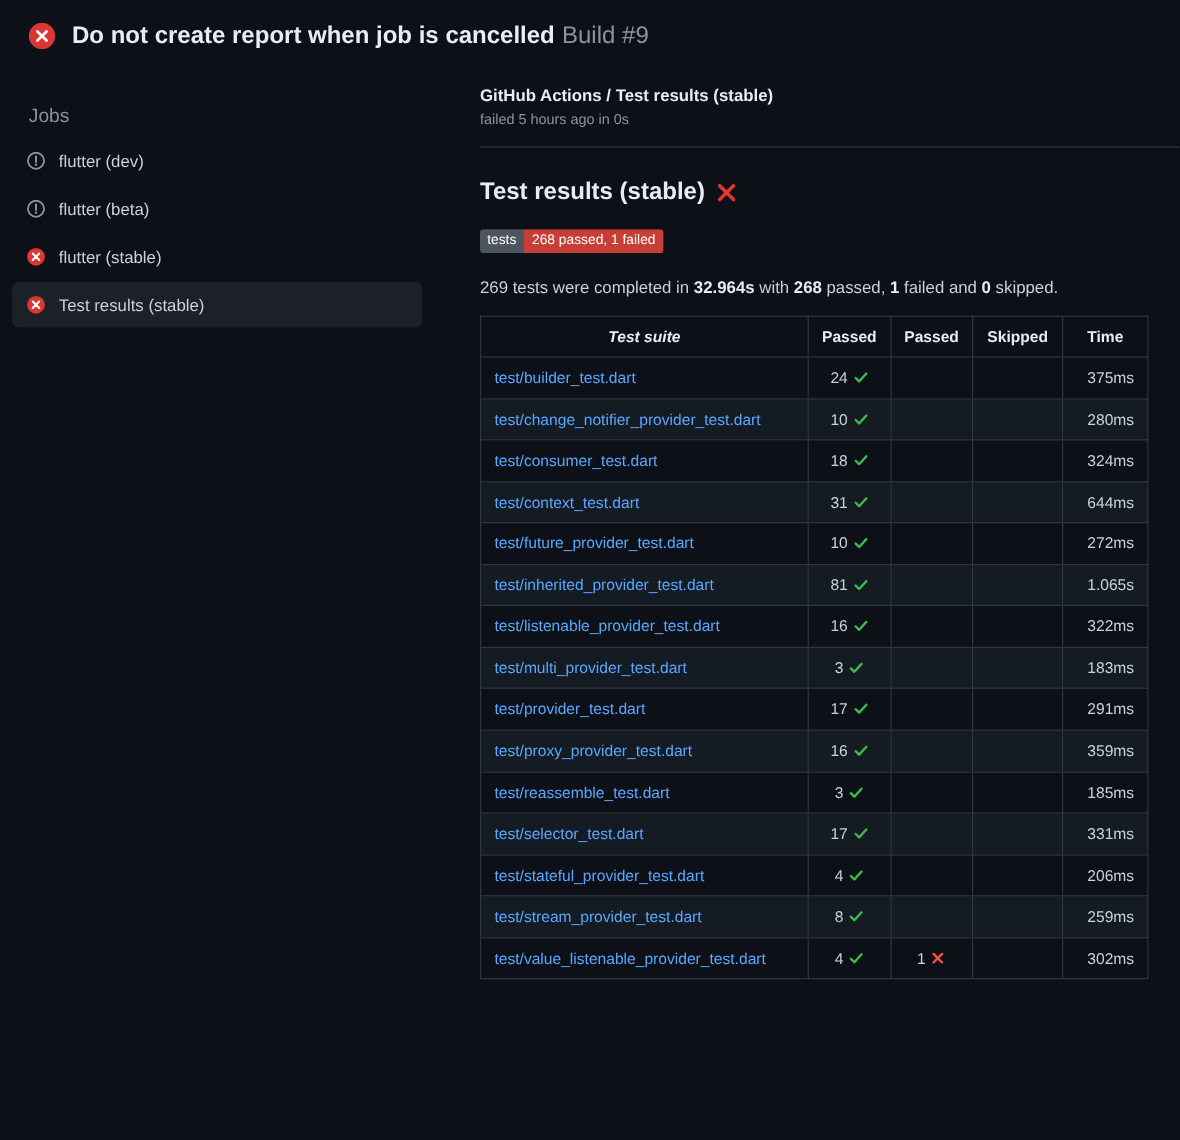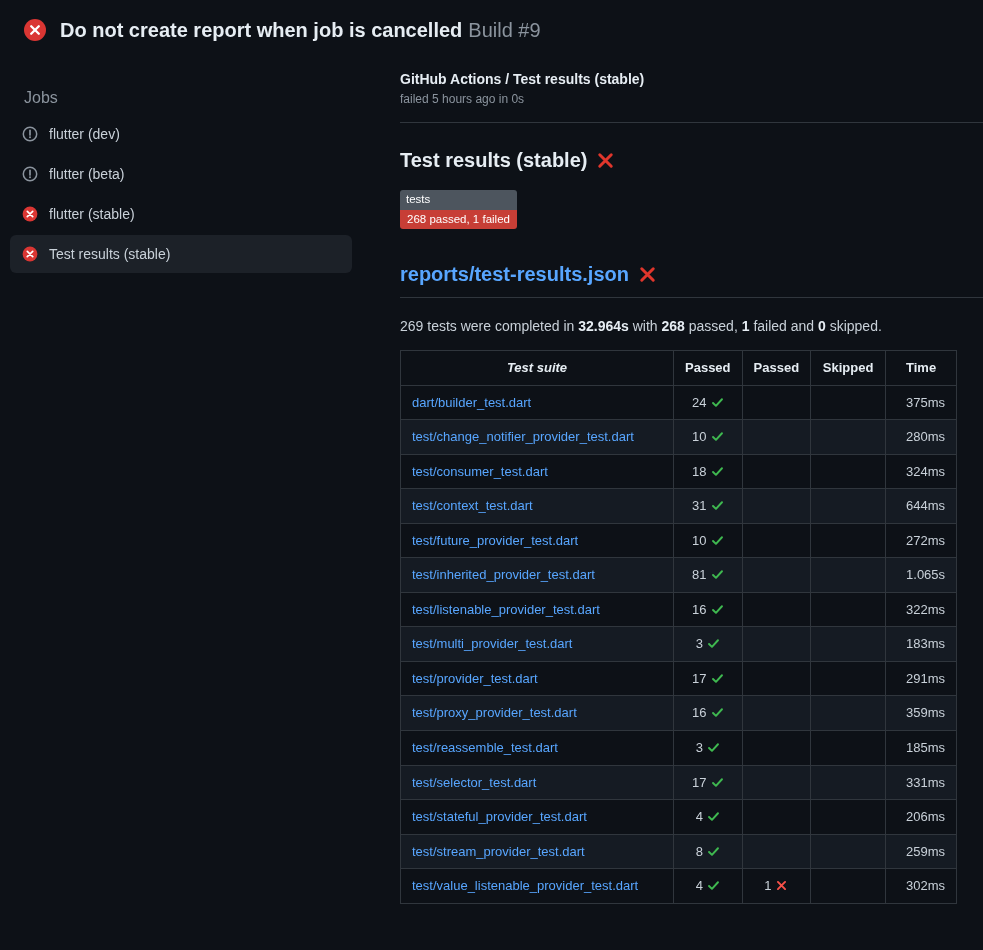--- a/index.html
+++ b/index.html
@@ -43,21 +43,21 @@
   .neutral-mark{stroke:var(--muted);stroke-width:1.7;stroke-linecap:round;fill:none;}
   .neutral-dot{fill:var(--muted);}
   
   .main{flex:1 1 auto;min-width:0;padding:16px 0 24px 38px;}
   .breadcrumb{font-weight:700;font-size:14px;color:var(--text-bright);}
   .status-line{font-size:12px;color:var(--muted);margin-top:5px;}
   .divider{border:none;border-top:1px solid var(--border);margin:16px 0 0 0;}
   .section-title{display:flex;align-items:center;gap:10px;margin:26px 0 18px 0;font-size:20px;font-weight:700;color:var(--text-bright);}
   .heading-cross{width:17px;height:17px;display:block;}
   .heading-cross path{stroke:var(--icon-red);stroke-width:2.8;stroke-linecap:round;fill:none;}
-  .badge{display:inline-flex;font-size:11.5px;border-radius:3px;overflow:hidden;line-height:1;flex-direction:column;}
+  .badge{display:inline-flex;font-size:11.5px;border-radius:3px;overflow:hidden;line-height:1;}
   .badge-label{background:var(--badge-label-bg);color:#ffffff;padding:4px 6px;}
   .badge-value{background:var(--badge-value-bg);color:#ffffff;padding:4px 7px;}
   .report-heading{display:flex;align-items:center;gap:10px;margin-top:34px;padding-bottom:11px;border-bottom:1px solid var(--border);}
   .report-link{font-size:20px;font-weight:700;color:var(--link);text-decoration:none;cursor:pointer;}
   .summary-line{margin:20px 0 16px 0;font-size:14px;color:var(--text);}
   .summary-line .b{font-weight:700;color:var(--text-bright);}
   
   table.results{border-collapse:collapse;font-size:13px;color:var(--text);}
   table.results th,table.results td{border:1px solid var(--border);padding:8px 11px;line-height:1.35;}
   table.results th{font-weight:700;color:var(--text-bright);text-align:center;white-space:nowrap;}
@@ -138,42 +138,36 @@
         <svg class="heading-cross" viewBox="0 0 16 16">
           <path d="M2.6 2.6 L13.4 13.4 M13.4 2.6 L2.6 13.4"></path>
         </svg>
       </h2>
 
       <div class="badge">
         <span class="badge-label">tests</span>
         <span class="badge-value">268 passed, 1 failed</span>
       </div>
 
-      <div class="report-heading">
-        <a class="report-link">reports/test-results.json</a>
-        <svg class="heading-cross" viewBox="0 0 16 16">
-          <path d="M2.6 2.6 L13.4 13.4 M13.4 2.6 L2.6 13.4"></path>
-        </svg>
-      </div>
 
       <p class="summary-line"><span>269 tests were completed in </span><span class="b">32.964s</span><span> with </span><span class="b">268</span><span> passed, </span><span class="b">1</span><span> failed and </span><span class="b">0</span><span> skipped.</span></p>
 
       <table class="results">
         <thead>
           <tr>
             <th class="col-suite">Test suite</th>
             <th class="col-passed">Passed</th>
             <th class="col-failed">Passed</th>
             <th class="col-skipped">Skipped</th>
             <th class="col-time">Time</th>
           </tr>
         </thead>
         <tbody>
             <tr>
-              <td class="cell-suite"><a>dart/builder_test.dart</a></td>
+              <td class="cell-suite"><a>test/builder_test.dart</a></td>
               <td class="cell-num"><span>24</span><svg class="mini-icon" viewBox="0 0 16 16">
                   <path d="M2.5 8.6 L6.1 12.1 L13.5 4"></path>
                 </svg></td>
               <td class="cell-num"></td>
               <td class="cell-num"></td>
               <td class="cell-time">375ms</td>
             </tr>
             <tr>
               <td class="cell-suite"><a>test/change_notifier_provider_test.dart</a></td>
               <td class="cell-num"><span>10</span><svg class="mini-icon" viewBox="0 0 16 16">

